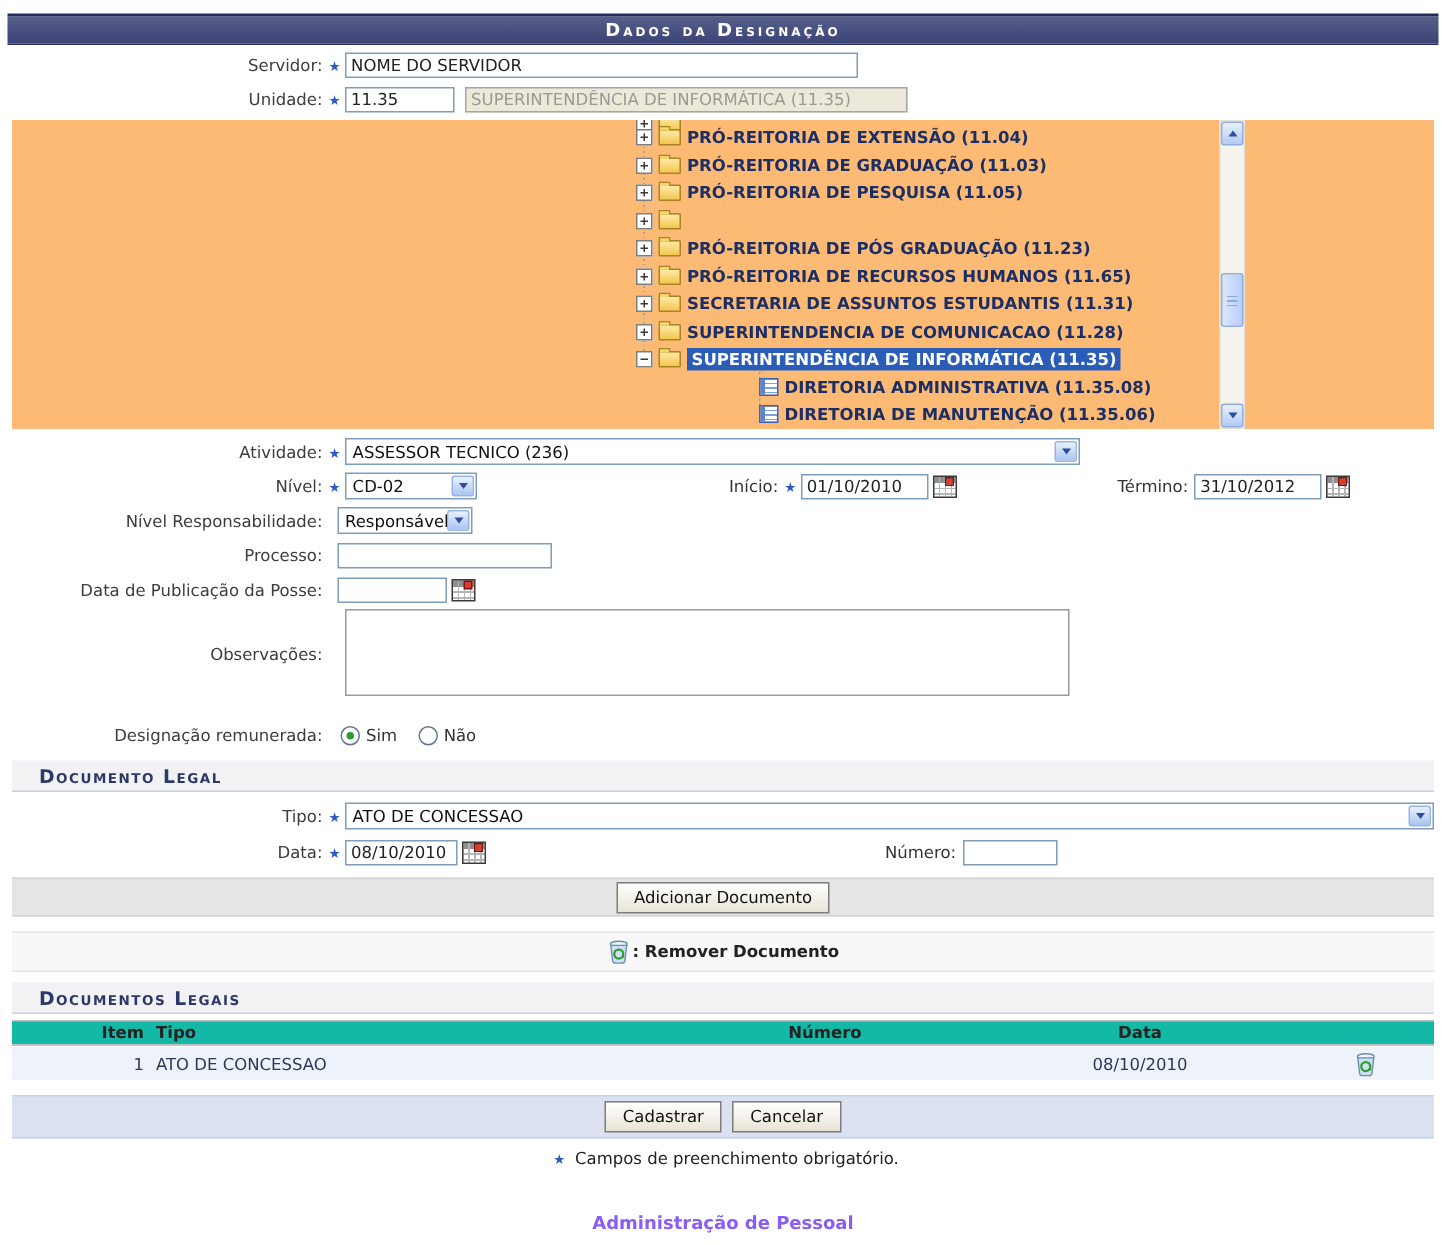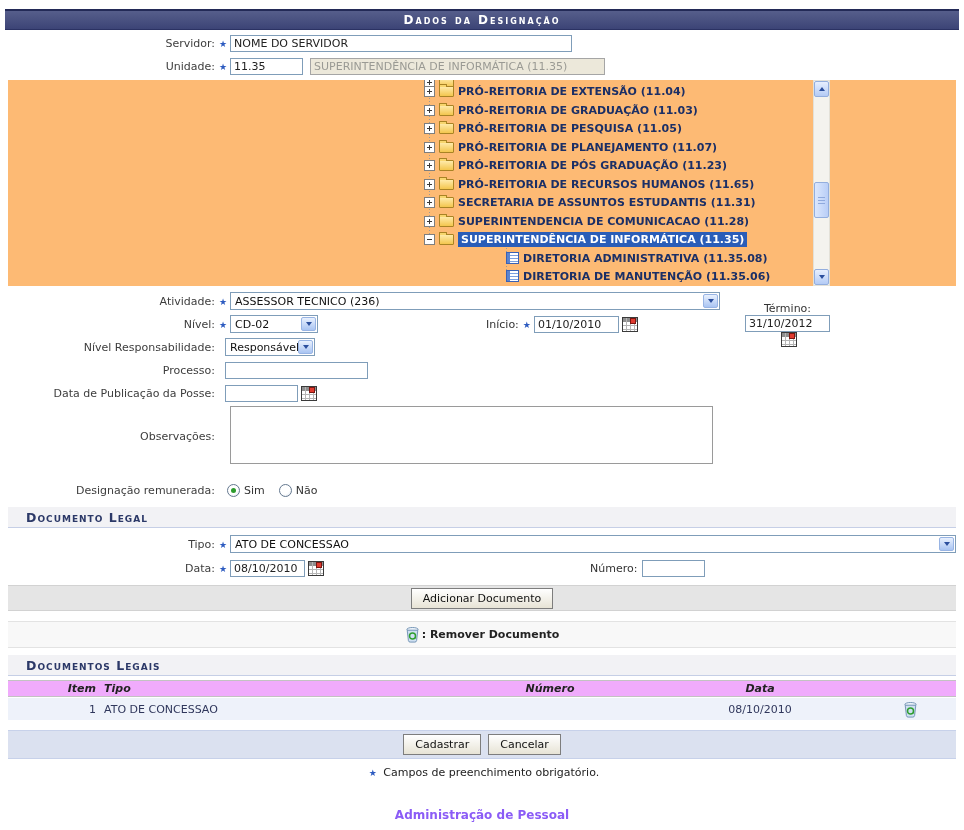--- a/index.html
+++ b/index.html
@@ -96,22 +96,22 @@
     display: flex; align-items: center; justify-content: center; gap: 2px; }
   .band-blue { position: absolute; left: 8px; right: 8px; height: 29px; background: #dbe1f0;
     border-top: 1px solid #c7d1ea; border-bottom: 1px solid #c7d1ea;
     display: flex; align-items: center; justify-content: center; gap: 7px; }
   .btn { border: 1px solid #7d7d7d; background: linear-gradient(#ffffff, #e7e3d5); color: #111;
     font: 11px "DejaVu Sans", sans-serif; padding: 3px 11px; cursor: pointer; }
   .bold { font-weight: bold; color: #222; }
   
   .tbl-head, .tbl-row { position: absolute; left: 8px; right: 8px; display: grid;
     grid-template-columns: 92px 360px 180px 240px 60px; align-items: center; }
-  .tbl-head { height: 17px; background: #f0abfc; border-top: 1px solid #c2c2c2; border-bottom: 1px solid #c2c2c2;
-    font-weight: bold; color: #222; font-style: italic; }
+  .tbl-head { height: 17px; background: #14b8a6; border-top: 1px solid #c2c2c2; border-bottom: 1px solid #c2c2c2;
+    font-weight: bold; color: #222; }
   .tbl-row { height: 22px; background: #eef2fa; color: #30375c; }
   .c-item { text-align: right; padding-right: 4px; }
   .c-tipo { text-align: left; padding-left: 4px; }
   .c-num  { text-align: center; }
   .c-data { text-align: center; }
   .c-act  { display: flex; justify-content: center; }
   
   .trash { width: 15px; height: 17px; display: inline-block; cursor: pointer; }
   
   .note { position: absolute; left: 0; right: 0; top: 766px; text-align: center; color: #222; }
@@ -163,21 +163,20 @@
       <span class="tlbl">PRÓ-REITORIA DE GRADUAÇÃO (11.03)</span>
     </div>
     <div class="trow" style="top:39px; left:416px;">
       <span class="pm plus"></span>
       <span class="fld"></span>
       <span class="tlbl">PRÓ-REITORIA DE PESQUISA (11.05)</span>
     </div>
     <div class="trow" style="top:58px; left:416px;">
       <span class="pm plus"></span>
       <span class="fld"></span>
-      <span class="tlbl">PRÓ-REITORIA DE PLANEJAMENTO (11.07)</span>
     </div>
     <div class="trow" style="top:76px; left:416px;">
       <span class="pm plus"></span>
       <span class="fld"></span>
       <span class="tlbl">PRÓ-REITORIA DE PÓS GRADUAÇÃO (11.23)</span>
     </div>
     <div class="trow" style="top:95px; left:416px;">
       <span class="pm plus"></span>
       <span class="fld"></span>
       <span class="tlbl">PRÓ-REITORIA DE RECURSOS HUMANOS (11.65)</span>
@@ -236,21 +235,21 @@
       <span class="arwbox">
           <span class="tri-dn"></span>
         </span>
     </div>
     <span style="position:absolute; left:478px; display:flex; align-items:center;">
       <span>Início:</span>
       <span class="req"></span>
       <input class="txt" style="width: 85px;" value="01/10/2010">
       <span class="cal"></span>
     </span>
-    <span style="position:absolute; left:737px; display:flex; align-items:center;flex-direction:column;">
+    <span style="position:absolute; left:737px; display:flex; align-items:center;">
       <span>Término:</span>
       <span class="gap" style="width:4px;"></span>
       <input class="txt" style="width: 85px;" value="31/10/2012">
       <span class="cal"></span>
     </span>
   </div>
 
   <div class="r" style="top:337px;">
     <span class="lab">Nível Responsabilidade:</span>
     <span class="gap" style="width:10px;"></span>

